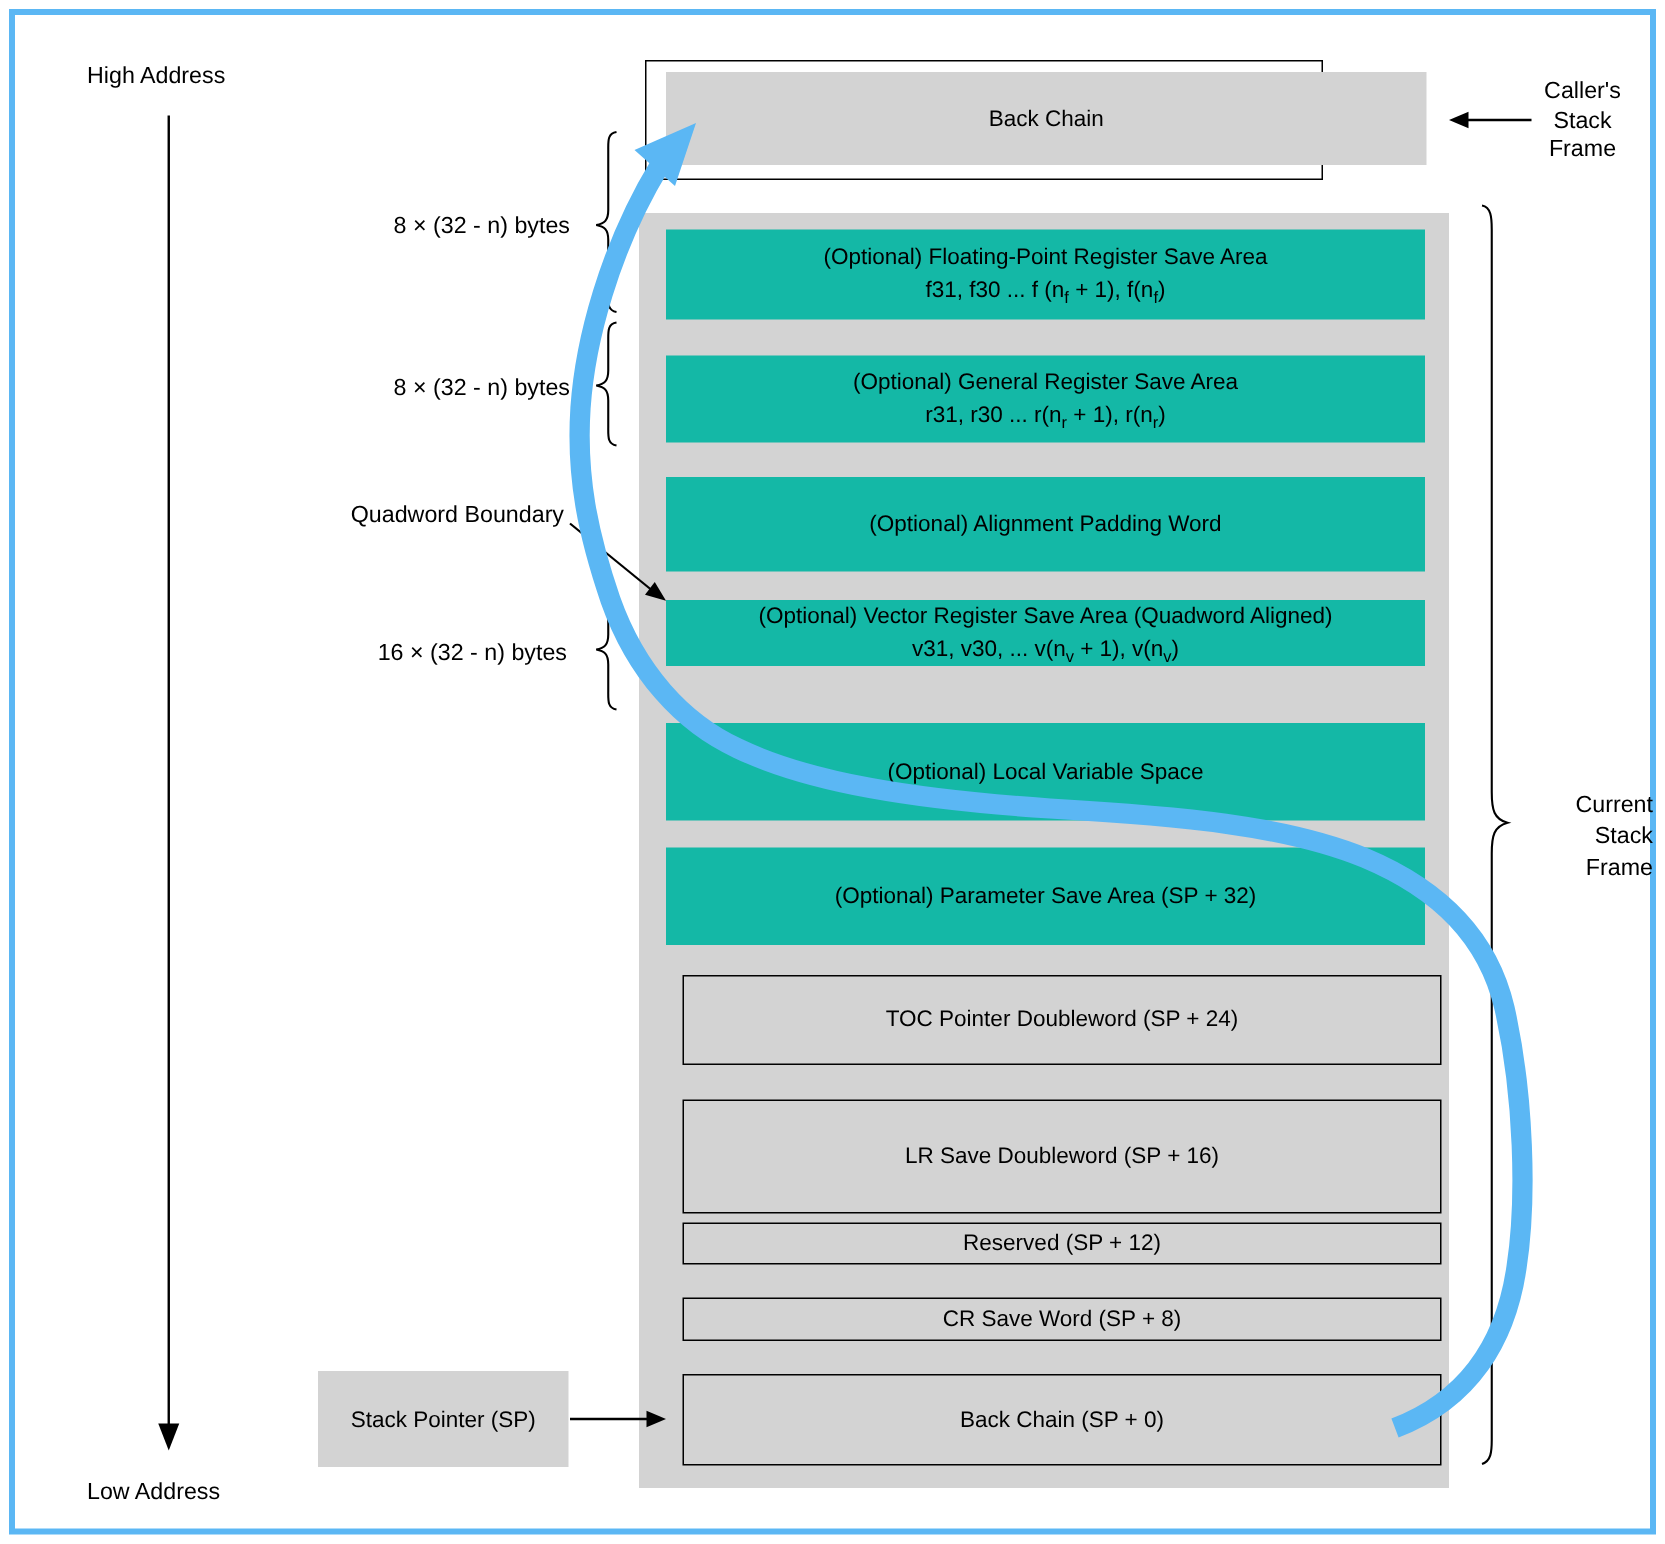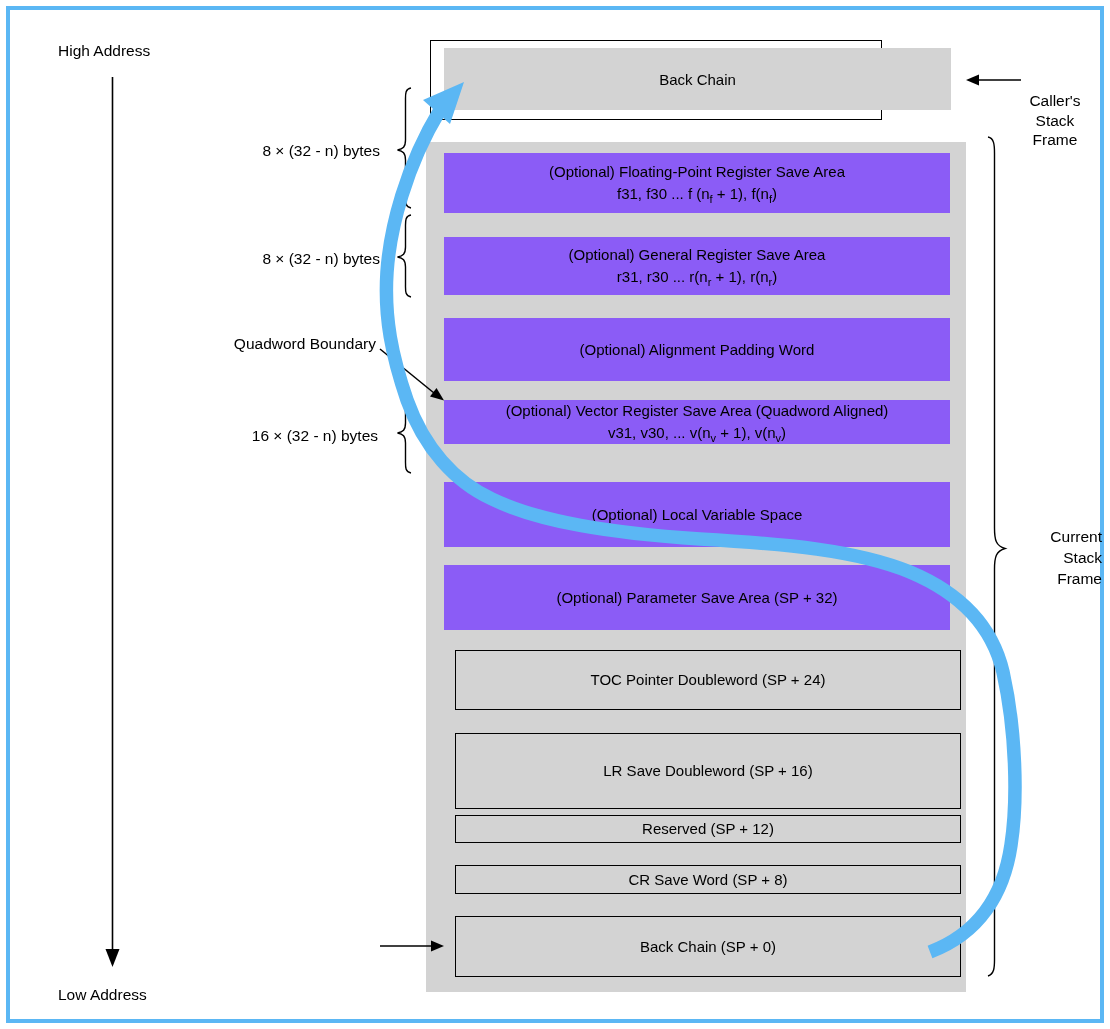--- a/index.html
+++ b/index.html
@@ -8,21 +8,21 @@
     font-family:"Liberation Sans","DejaVu Sans",sans-serif; color:#000; background:#ffffff;
   }
   .page-border { position:absolute; inset:6px; border:4px solid #5bb7f4; pointer-events:none; }
   .label { position:absolute; font-size:15.5px; line-height:20px; white-space:nowrap; }
   .high-address { left:58px; top:41px; }
   .low-address  { left:58px; top:985px; }
   .bytes1 { left:200px; top:141px; width:180px; text-align:right; }
   .bytes2 { left:200px; top:249px; width:180px; text-align:right; }
   .quadword { left:196px; top:334px; width:180px; text-align:right; }
   .bytes3 { left:198px; top:426px; width:180px; text-align:right; }
-  .callers { left:1012px; top:51px; width:86px; text-align:center; line-height:19.5px;margin-top:40px; }
+  .callers { left:1012px; top:51px; width:86px; text-align:center; line-height:19.5px; }
   .current { left:1014px; top:526px; width:88px; text-align:right; line-height:21px; }
 
   .sp-box {
     position:absolute; left:212px; top:914px; width:167px; height:64px;
     background:#d3d3d3; display:flex; align-items:center; justify-content:center;
     font-size:15px;
   }
   .caller-outer {
     position:absolute; left:430px; top:40px; width:452px; height:80px;
     border:1.5px solid #000; background:#ffffff; box-sizing:border-box;
@@ -32,21 +32,21 @@
     display:flex; align-items:center; justify-content:center; font-size:15px;
   }
   .frame-container {
     position:absolute; left:426px; top:142px; width:540px; height:850px; background:#d3d3d3;
   }
   .frow {
     position:absolute; left:18px; width:506px; box-sizing:border-box;
     display:flex; flex-direction:column; align-items:center; justify-content:center;
     font-size:15px; line-height:22px; text-align:center;
   }
-  .frow.opt { background:#8b5cf6; }
+  .frow.opt { background:#14b8a6; }
   .frow.req { background:#d3d3d3; border:1.5px solid #000;margin-left:11px; }
   .frow sub { font-size:11px; line-height:0; }
   .r0 {top:11px;height:60px}  .r1 {top:95px;height:58px}  .r2 {top:176px;height:63px}
   .r3 {top:258px;height:44px} .r4 {top:340px;height:65px} .r5 {top:423px;height:65px}
   .r6 {top:508px;height:60px} .r7 {top:591px;height:76px} .r8 {top:673px;height:28px}
   .r9 {top:723px;height:29px} .r10{top:774px;height:61px}
   .overlay { position:absolute; left:0; top:0; pointer-events:none; }
 </style>
 </head>
 <body>
@@ -55,20 +55,23 @@
 
   <div class="page-border"></div>
 
   <div class="label high-address">High Address</div>
   <div class="label low-address">Low Address</div>
   <div class="label bytes1">8 × (32 - n) bytes</div>
   <div class="label bytes2">8 × (32 - n) bytes</div>
   <div class="label quadword">Quadword Boundary</div>
   <div class="label bytes3">16 × (32 - n) bytes</div>
 
+  <div class="sp-box">
+    <span>Stack Pointer (SP)</span>
+  </div>
 
   <div class="caller-outer">
     <div class="caller-inner">
       <span>Back Chain</span>
     </div>
   </div>
 
   <div class="frame-container">
     <div class="frow r0 opt">
         <div>(Optional) Floating-Point Register Save Area</div>

